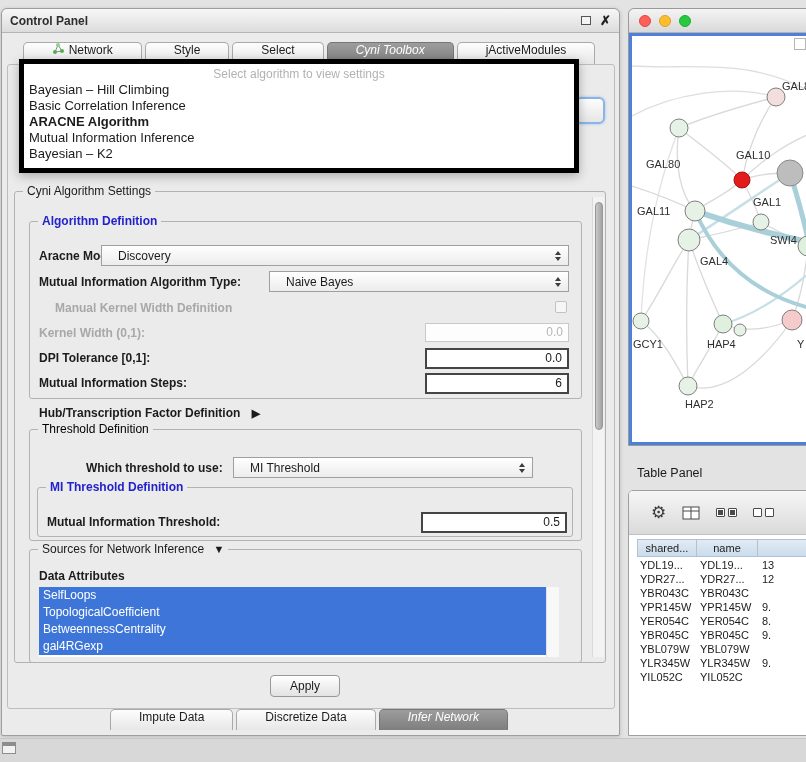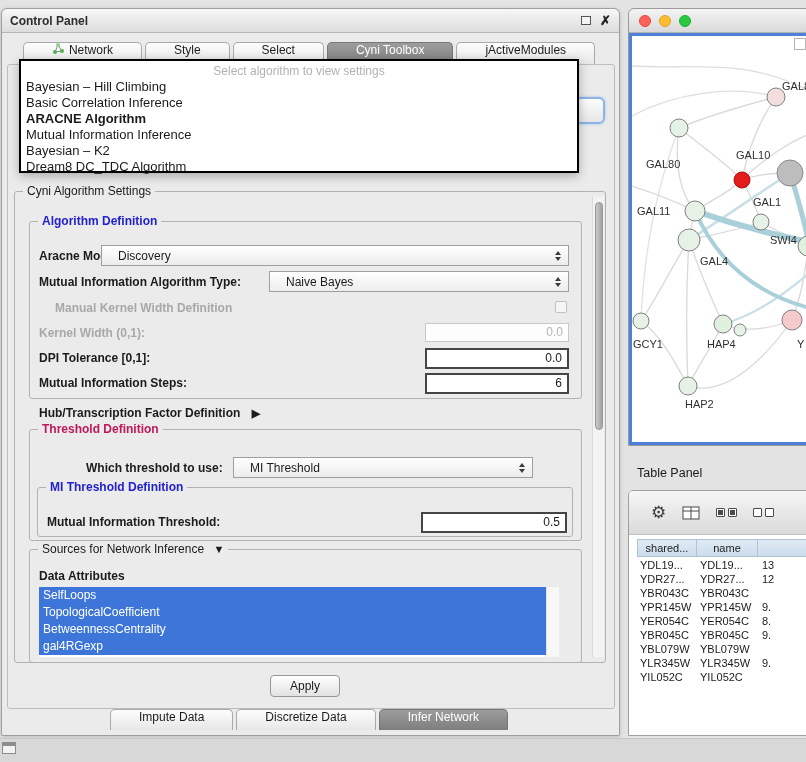--- a/index.html
+++ b/index.html
@@ -15,29 +15,29 @@
   .cp-title { font-size:12px; font-weight:bold; color:#2d2d2d; flex:1; }
   .win-float { width:10px; height:9px; border:1px solid #555; background:#f4f4f4; margin-right:9px; }
   .win-close { font-size:13px; font-weight:bold; color:#222; line-height:10px; }
 
   .tabstrip { position:absolute; left:0; right:0; display:flex; justify-content:center; }
   .tabstrip.top { top:33px; height:22px; }
   .tabstrip.bottom { top:700px; height:21px; }
   .tab { height:100%; padding:0 28px; display:flex; align-items:flex-start; gap:5px; font-size:12px;
          background:linear-gradient(#fdfdfd,#e7e7e7); border:1px solid #a9a9a9; border-bottom:none;
          border-radius:5px 5px 0 0; margin-right:3px; cursor:default; white-space:nowrap; }
-  .tab.selected { background:linear-gradient(#9d9d9d,#7e7e7e); color:#fff; border-color:#767676; }
+  .tab.selected { background:linear-gradient(#9d9d9d,#7e7e7e); color:#fff; border-color:#767676;font-style:italic; }
 
   .content-frame { position:absolute; left:5px; top:55px; width:608px; height:645px;
          border:1px solid #bdbdbd; border-radius:3px; }
 
   .group { position:absolute; border:1px solid #b2b2b2; border-radius:3px; }
   .gtitle { position:absolute; top:-8px; left:8px; background:#ebebeb; padding:0 4px; font-size:12px; white-space:nowrap; }
   .gtitle.blue { color:#2222cc; font-weight:bold; }
-  .gtitle.green { color:#be185d; font-weight:bold; }
+  .gtitle.green { color:#000000; font-weight:normal; }
 
   .lbl { position:absolute; font-weight:bold; font-size:12px; white-space:nowrap; }
   .lbl.dis { color:#a8a8a8; }
 
   .field { position:absolute; background:#fff; border:1px solid #9a9a9a; font-size:12px;
            text-align:right; padding:0 5px; height:19px; line-height:17px; }
   .field.strong { border:2px solid #454545; height:21px; line-height:17px; }
   .field.dis { border-color:#c9c9c9; color:#b5b5b5; background:#fdfdfd; }
 
   .combo { position:absolute; height:21px; background:linear-gradient(#ffffff,#ececec);
@@ -57,21 +57,21 @@
   .attr-item { height:17px; line-height:17px; background:#3d76d8; color:#fff; font-size:12px; padding-left:4px; width:calc(100% - 13px); }
   .attr-scroll { position:absolute; right:0; top:0; width:13px; height:100%; background:#f8f8f8; border-left:1px solid #e2e2e2; }
 
   .btn-apply { position:absolute; left:268px; top:666px; width:70px; height:22px; border:1px solid #989898; border-radius:4px;
                background:linear-gradient(#ffffff,#e2e2e2); font-size:12px; text-align:center; line-height:20px; }
 
   .tri { font-size:11px; }
 
   
   .popup { position:absolute; left:17px; top:50px; width:560px; height:114px; background:#fff;
-           border:2px solid #000000; box-shadow:0 3px 10px rgba(0,0,0,.28); z-index:30; padding-top:2px; }
+           border:5px solid #000000; box-shadow:0 3px 10px rgba(0,0,0,.28); z-index:30; padding-top:2px; }
   .popup .prompt { text-align:center; color:#b2b2b2; font-size:12px; line-height:16px; }
   .popup .item { font-size:13px; line-height:16px; padding-left:5px; white-space:nowrap; }
   .popup .item.selected { font-weight:bold; }
   .combo-fragment { position:absolute; left:573px; top:88px; width:30px; height:27px; border-radius:6px;
            background:linear-gradient(#fdfdfd,#e6e6e6); border:2px solid #8ab4e4; box-shadow:0 0 3px #9cc1ec; z-index:20; }
 
   
   .netwin { position:absolute; left:628px; top:8px; width:192px; height:438px; border:1px solid #9a9a9a;
             border-radius:6px 6px 0 0; background:#e6e6e6; }
   .net-titlebar { position:absolute; left:0; top:0; right:0; height:24px; background:linear-gradient(#f4f4f4,#d9d9d9);
@@ -245,21 +245,20 @@
 
   <div class="combo-fragment"></div>
 
   <div class="popup">
     <div class="prompt">Select algorithm to view settings</div>
     <div class="item">Bayesian – Hill Climbing</div>
     <div class="item">Basic Correlation Inference</div>
     <div class="item selected">ARACNE Algorithm</div>
     <div class="item">Mutual Information Inference</div>
     <div class="item">Bayesian – K2</div>
-    <div class="item">Dream8 DC_TDC Algorithm</div>
   </div>
 </div>
 
 <div class="netwin">
   <div class="net-titlebar">
     <span class="light red"></span>
     <span class="light yellow"></span>
     <span class="light green"></span>
   </div>
   <div class="net-content">

